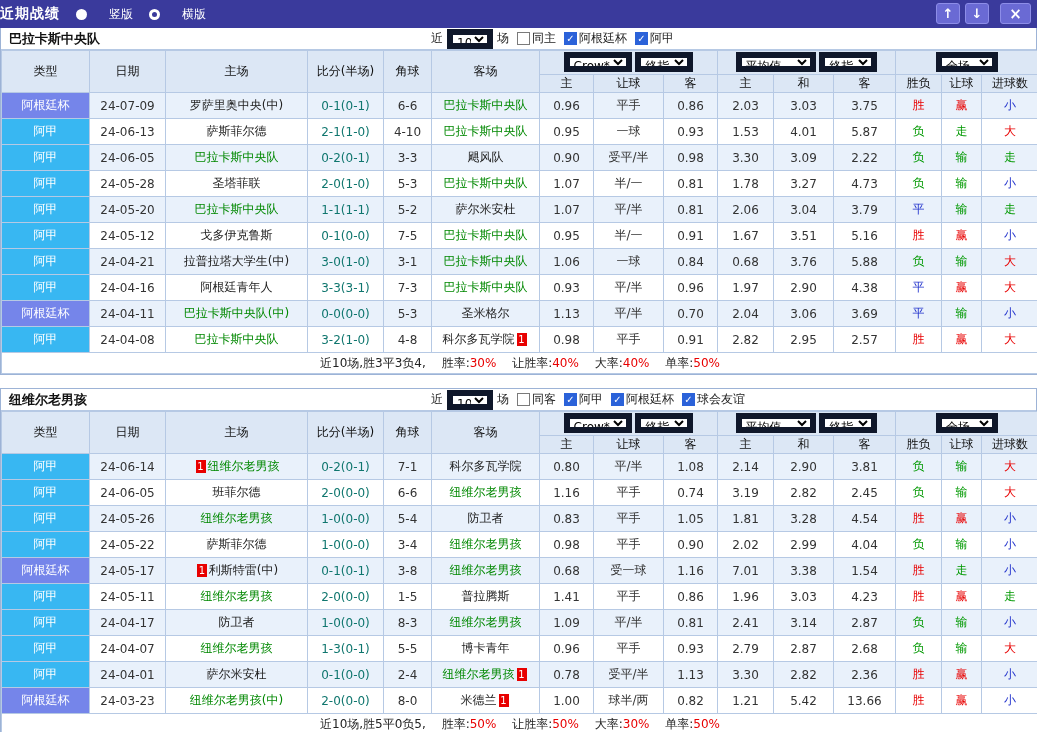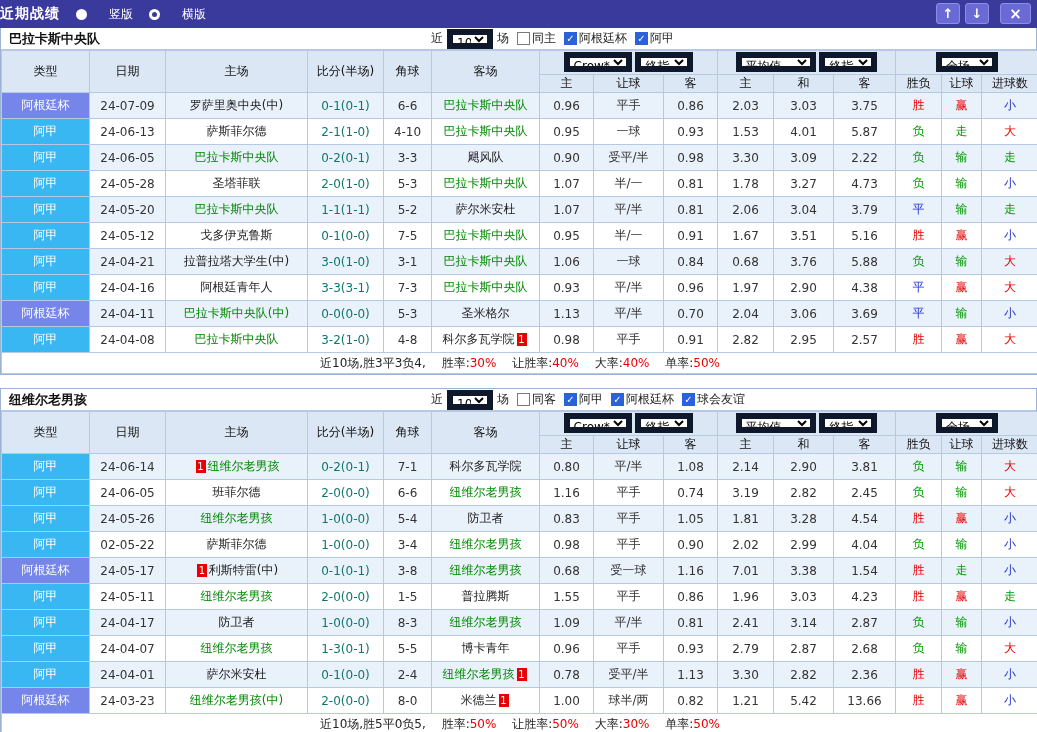--- a/index.html
+++ b/index.html
@@ -464,21 +464,21 @@
             <td class="odds">1.05</td>
             <td class="odds">1.81</td>
             <td class="odds">3.28</td>
             <td class="odds">4.54</td>
             <td class="res c-r">胜</td>
             <td class="res c-r">赢</td>
             <td class="res c-b">小</td>
           </tr>
           <tr>
             <td class="badge lg">阿甲</td>
-            <td class="date">02-05-22</td>
+            <td class="date">24-05-22</td>
             <td class="team"><span>萨斯菲尔德</span></td>
             <td class="score">1-0(0-0)</td>
             <td class="corner">3-4</td>
             <td class="team focus"><span>纽维尔老男孩</span></td>
             <td class="odds">0.98</td>
             <td class="odds">平手</td>
             <td class="odds">0.90</td>
             <td class="odds">2.02</td>
             <td class="odds">2.99</td>
             <td class="odds">4.04</td>
@@ -503,21 +503,21 @@
             <td class="res c-g">走</td>
             <td class="res c-b">小</td>
           </tr>
           <tr>
             <td class="badge lg">阿甲</td>
             <td class="date">24-05-11</td>
             <td class="team focus"><span>纽维尔老男孩</span></td>
             <td class="score">2-0(0-0)</td>
             <td class="corner">1-5</td>
             <td class="team"><span>普拉腾斯</span></td>
-            <td class="odds">1.55</td>
+            <td class="odds">1.41</td>
             <td class="odds">平手</td>
             <td class="odds">0.86</td>
             <td class="odds">1.96</td>
             <td class="odds">3.03</td>
             <td class="odds">4.23</td>
             <td class="res c-r">胜</td>
             <td class="res c-r">赢</td>
             <td class="res c-g">走</td>
           </tr>
           <tr>

